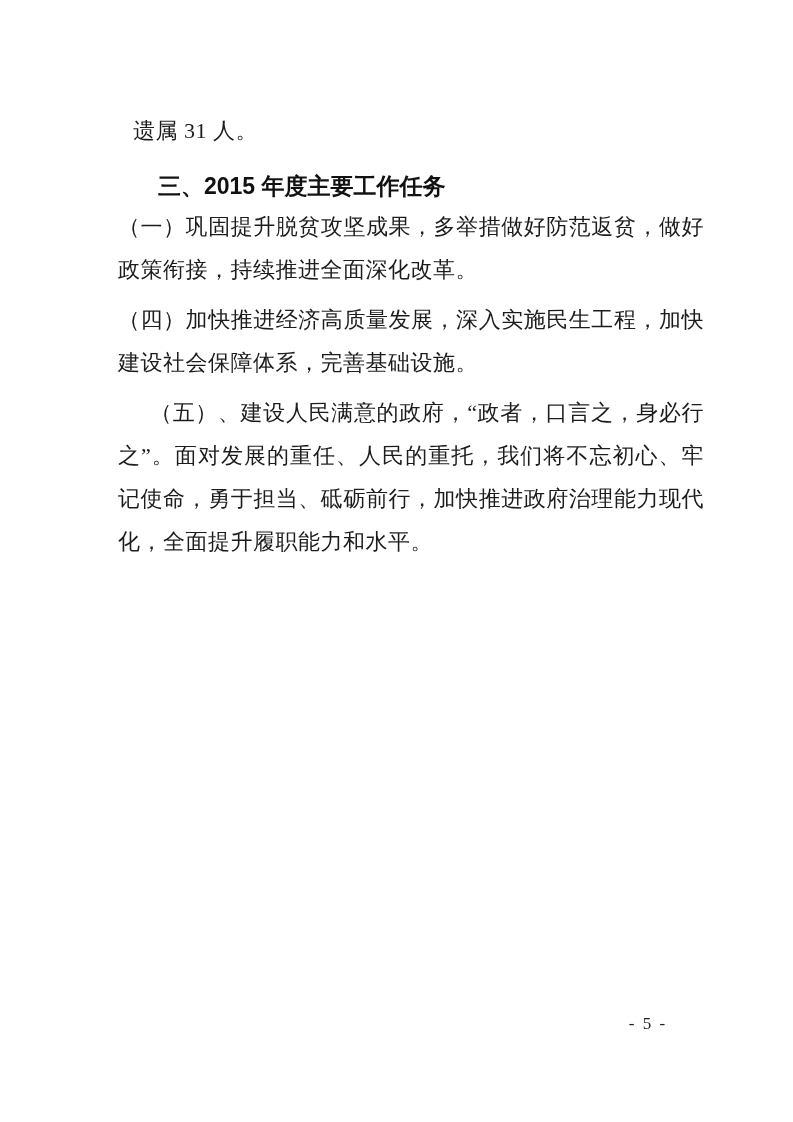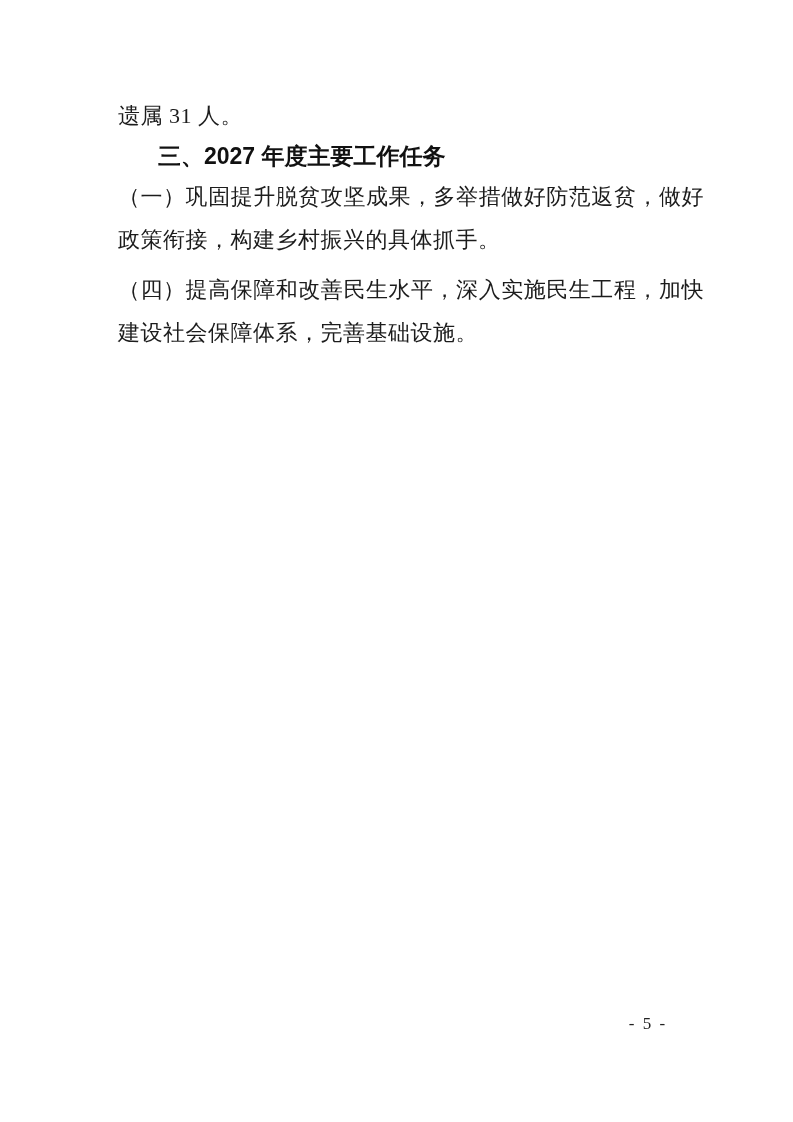--- a/index.html
+++ b/index.html
@@ -18,21 +18,21 @@
   }
   .content {
     position: absolute;
     left: 118px;
     top: 94px;
     width: 586px;
   }
   .residual-line {
     font-size: 22px;
     line-height: 43px;
-    margin: 0;
+    margin: 15px;
     letter-spacing: 0.5px;
   }
   .section-heading {
     font-size: 23px;
     font-weight: 700;
     font-family: "Liberation Sans", "DejaVu Sans", sans-serif;
     line-height: 38px;
     margin: 0;
     padding-left: 40px;
     color: #111111;
@@ -59,18 +59,19 @@
     color: #222222;
     font-family: "Liberation Serif", "DejaVu Serif", serif;
   }
 </style>
 </head>
 <body>
 
 <div class="page">
   <div class="content">
     <p class="residual-line">遗属 31 人。</p>
-    <h2 class="section-heading">三、2027 年度主要工作任务</h2>
-    <p class="para">（一）巩固提升脱贫攻坚成果，多举措做好防范返贫，做好政策衔接，构建乡村振兴的具体抓手。</p>
-    <p class="para">（四）提高保障和改善民生水平，深入实施民生工程，加快建设社会保障体系，完善基础设施。</p>
+    <h2 class="section-heading">三、2015 年度主要工作任务</h2>
+    <p class="para">（一）巩固提升脱贫攻坚成果，多举措做好防范返贫，做好政策衔接，持续推进全面深化改革。</p>
+    <p class="para">（四）加快推进经济高质量发展，深入实施民生工程，加快建设社会保障体系，完善基础设施。</p>
+    <p class="para indented">（五）、建设人民满意的政府，“政者，口言之，身必行之”。面对发展的重任、人民的重托，我们将不忘初心、牢记使命，勇于担当、砥砺前行，加快推进政府治理能力现代化，全面提升履职能力和水平。</p>
   </div>
   <div class="page-number">- 5 -</div>
 </div>
 
 </body></html>

